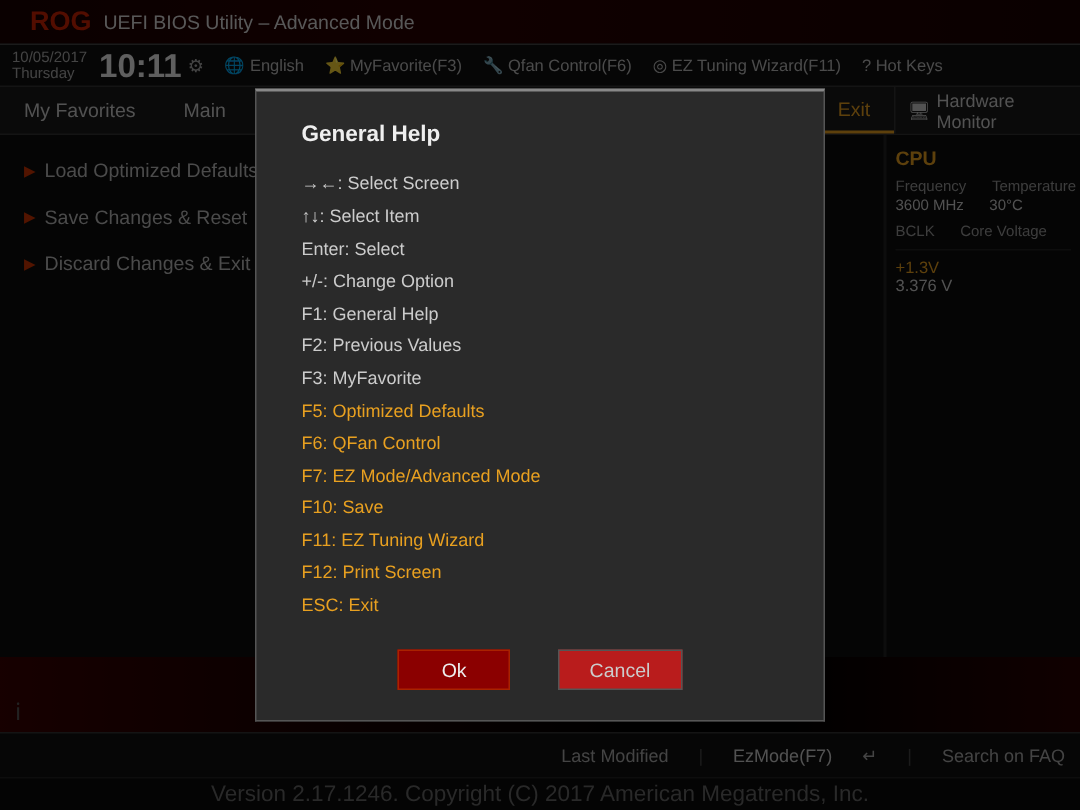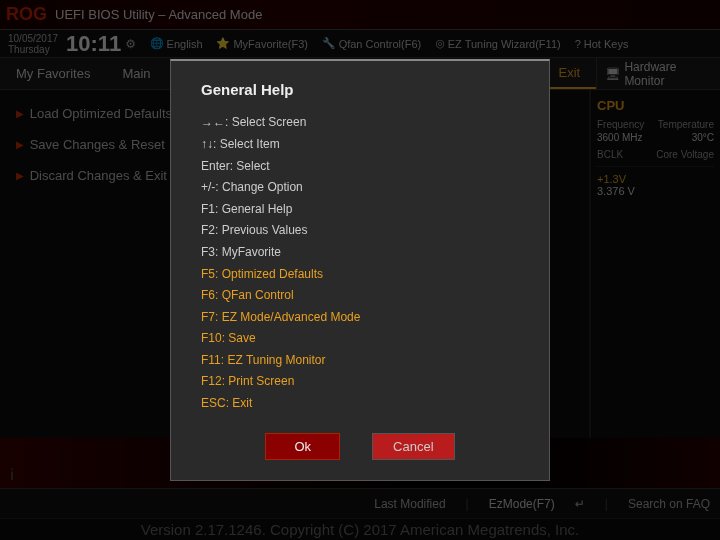--- a/index.html
+++ b/index.html
@@ -12,21 +12,21 @@
       overflow: hidden;
       position: relative;
     }
 
     
     .title-bar {
       background: linear-gradient(90deg, #1a0000 0%, #2a0000 40%, #1a0000 100%);
       height: 30px;
       display: flex;
       align-items: center;
-      padding: 0 6px;
+      padding: 0 20px;
       border-bottom: 1px solid #444;
     }
     .title-bar-logo {
       color: #cc2200;
       font-size: 18px;
       margin-right: 8px;
       font-weight: bold;
     }
     .title-bar-text {
       color: #ddd;
@@ -133,24 +133,25 @@
     }
     .hw-section-title {
       color: #e8a020;
       font-size: 13px;
       font-weight: bold;
       margin-bottom: 6px;
       margin-top: 2px;
     }
     .hw-row {
       display: flex;
-      justify-content: space-between;
+      justify-content: flex-start;
       color: #999;
       font-size: 10px;
       margin-bottom: 2px;
+      gap: 17px;
     }
     .hw-value {
       color: #ccc;
     }
     .hw-divider {
       border-top: 1px solid #222;
       margin: 6px 0;
     }
     .hw-voltage {
       color: #e8a020;
@@ -399,21 +400,21 @@
       <div>↑↓: Select Item</div>
       <div>Enter: Select</div>
       <div>+/-: Change Option</div>
       <div>F1: General Help</div>
       <div>F2: Previous Values</div>
       <div>F3: MyFavorite</div>
       <div class="highlight">F5: Optimized Defaults</div>
       <div class="highlight">F6: QFan Control</div>
       <div class="highlight">F7: EZ Mode/Advanced Mode</div>
       <div class="highlight">F10: Save</div>
-      <div class="highlight">F11: EZ Tuning Monitor</div>
+      <div class="highlight">F11: EZ Tuning Wizard</div>
       <div class="highlight">F12: Print Screen</div>
       <div class="highlight">ESC: Exit</div>
     </div>
     <div class="modal-buttons">
       <button class="btn-ok">Ok</button>
       <button class="btn-cancel">Cancel</button>
     </div>
   </div>
 </div>
 

